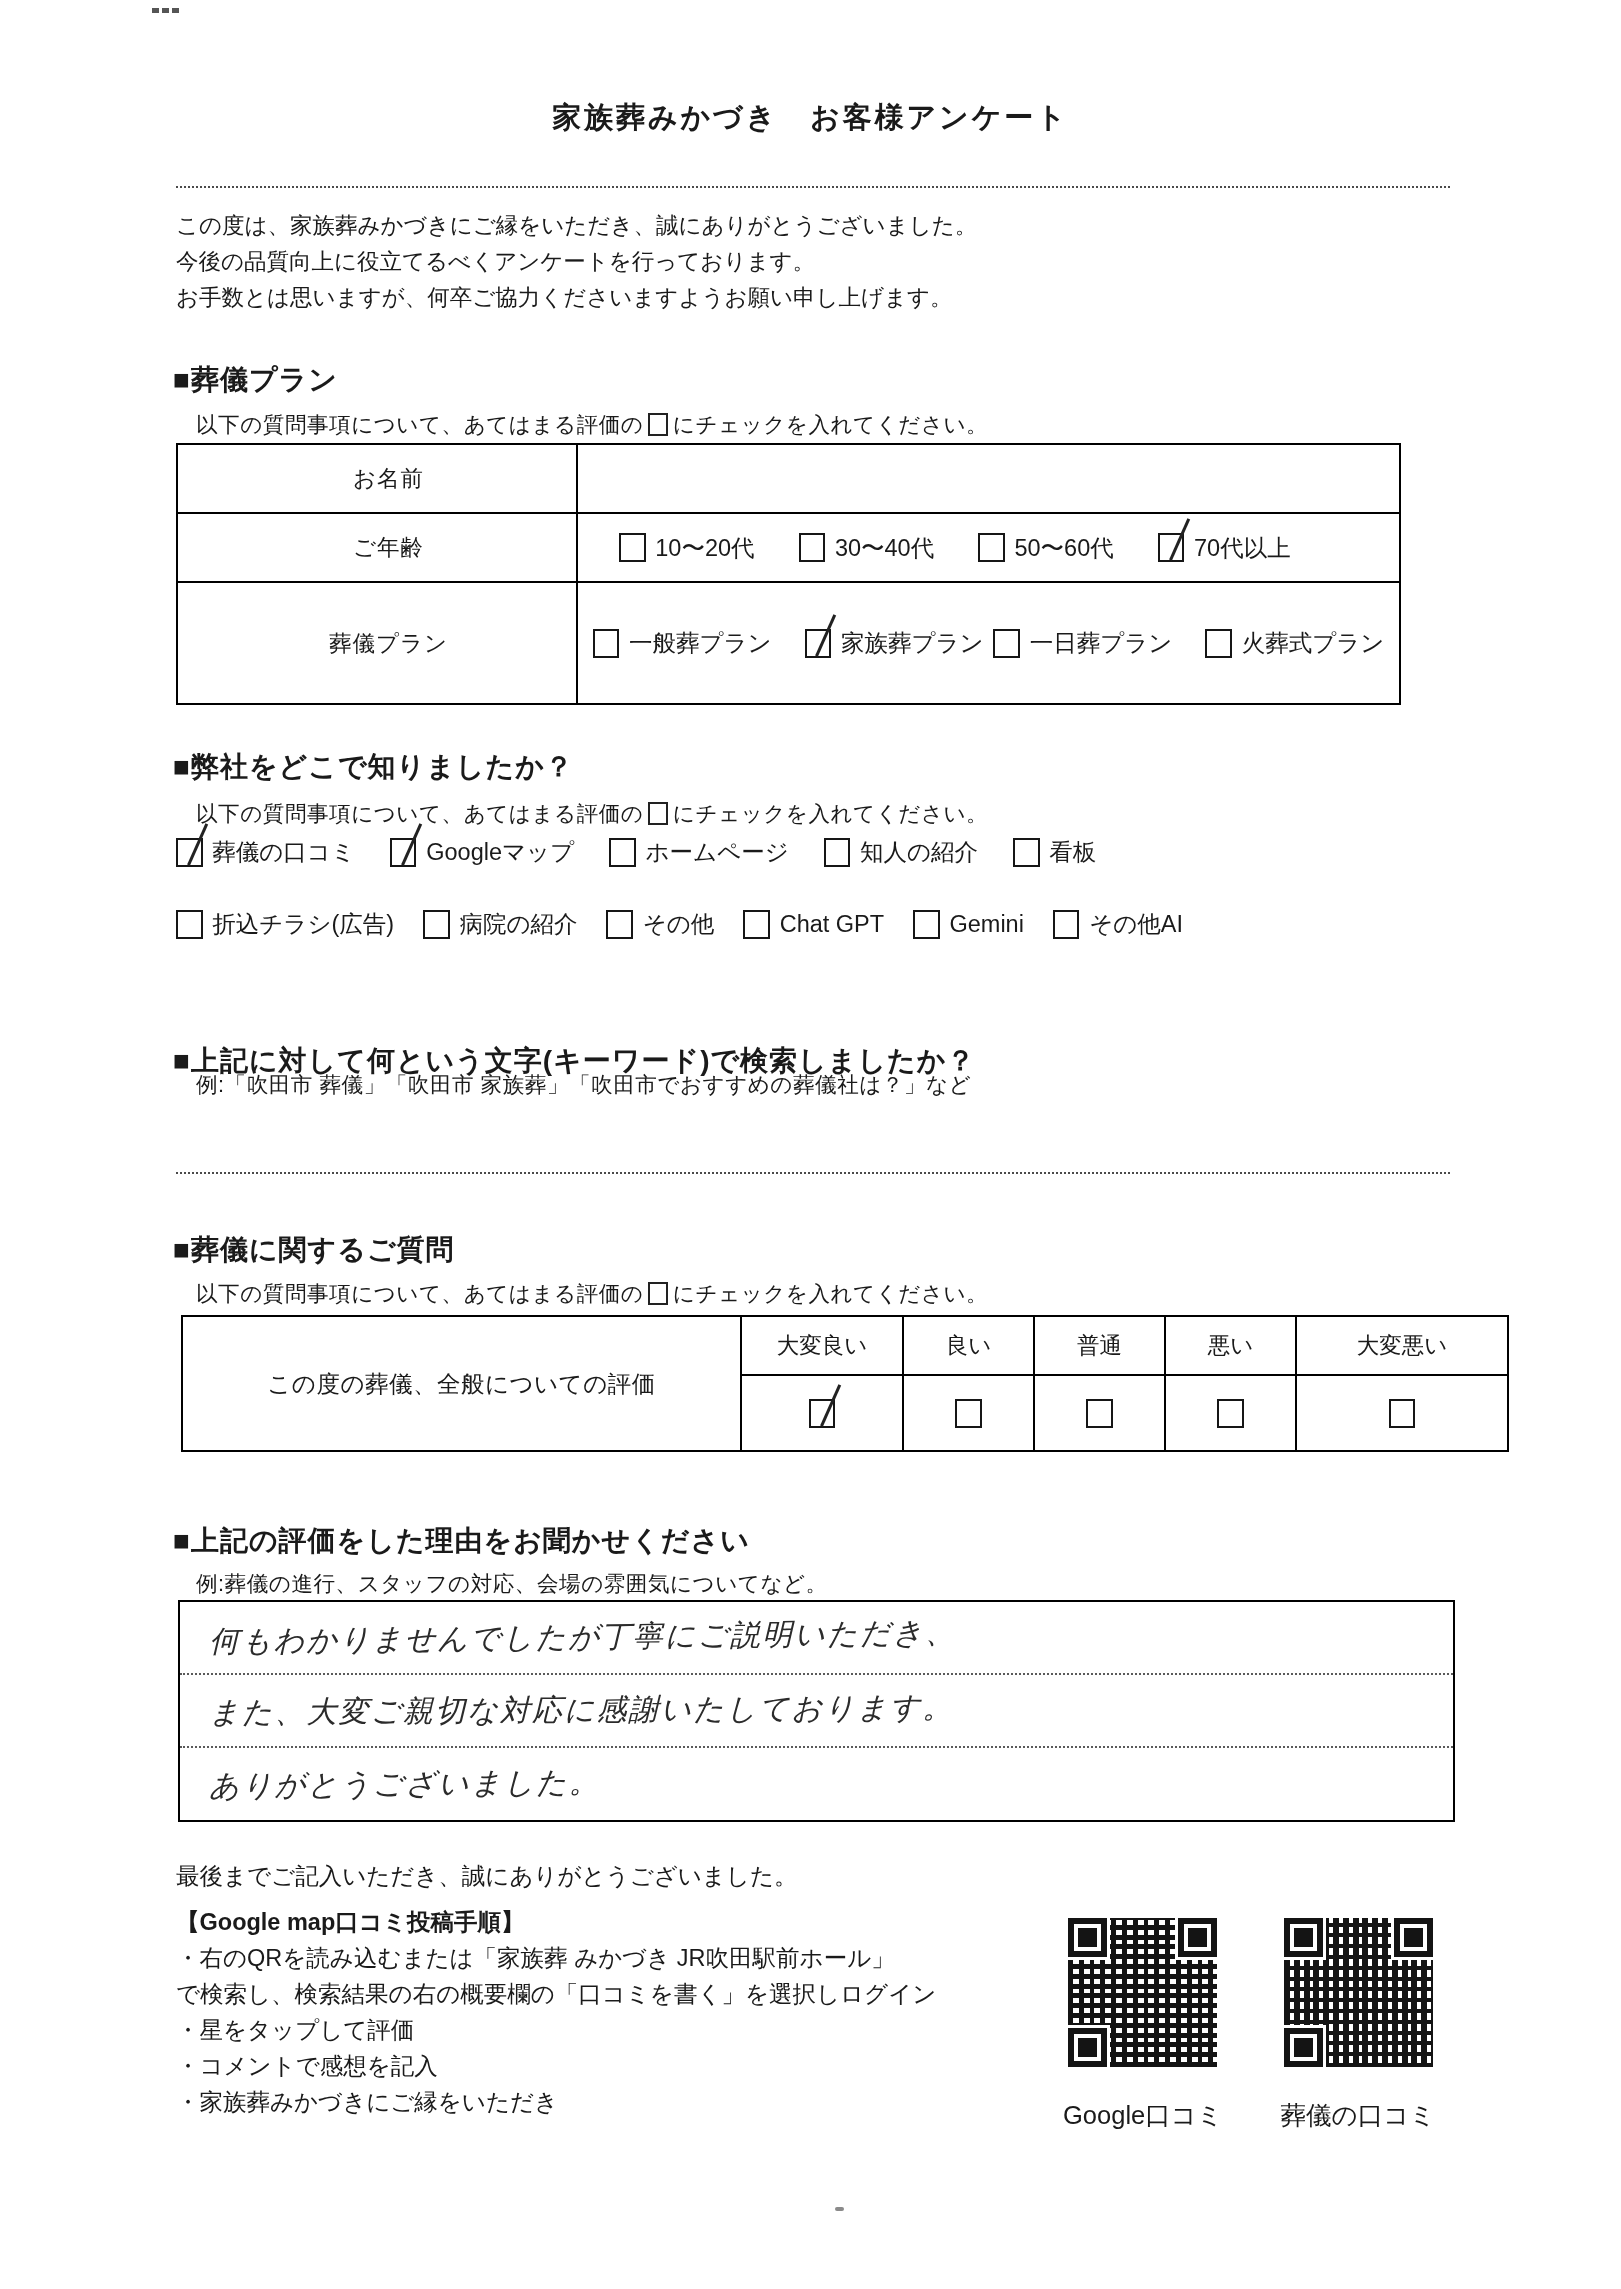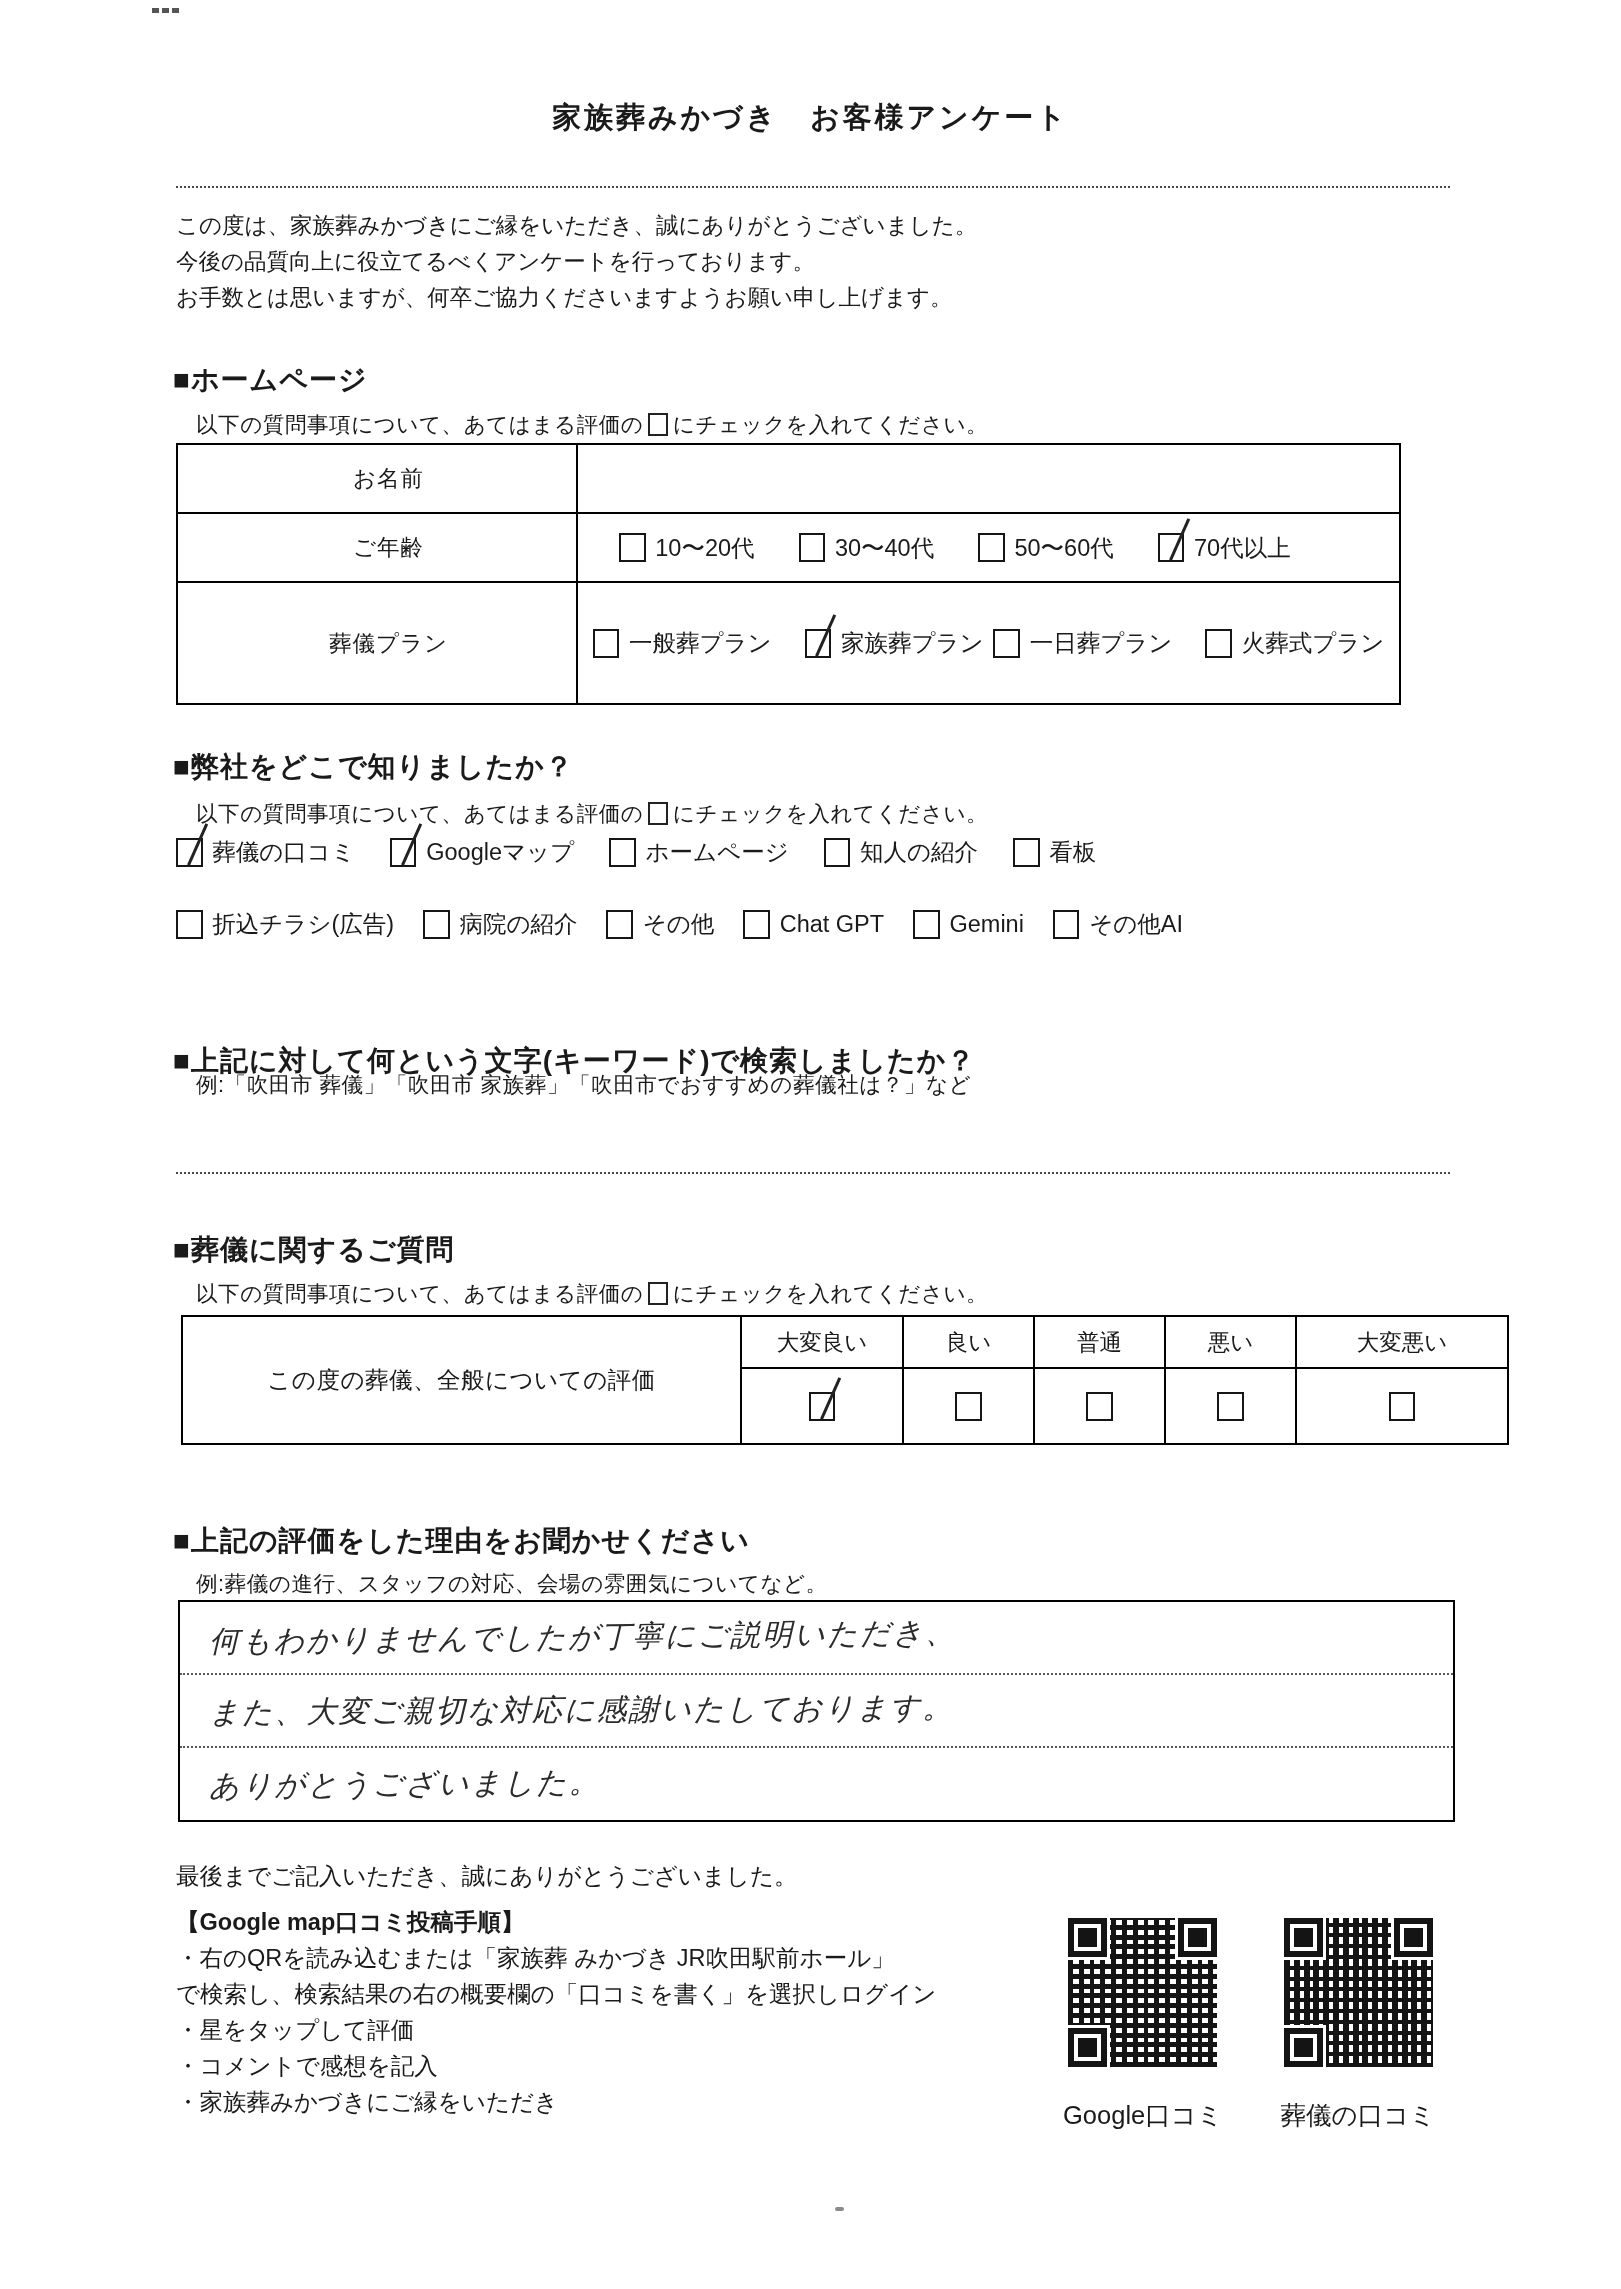--- a/index.html
+++ b/index.html
@@ -37,21 +37,21 @@
 
   
   .optrow { left:176px; display:flex; align-items:center; }
   .optrow1 { top:836px; gap:35px; }
   .optrow2 { top:908px; gap:29px; }
 
   
   .t2 { top:1315px; left:181px; width:1328px; border:2.9px solid #000; display:flex; }
   .t2-lab { width:559px; border-right:2.9px solid #000; display:flex; align-items:center; justify-content:center; font-size:23.5px; letter-spacing:0.5px; }
   .t2-right { flex:1; display:flex; flex-direction:column; }
-  .t2-hrow { display:flex; height:52px; border-bottom:2.9px solid #000; }
+  .t2-hrow { display:flex; height:59px; border-bottom:2.9px solid #000; }
   .t2-brow { display:flex; height:74px; }
   .t2-cell { display:flex; align-items:center; justify-content:center; border-right:2.5px solid #000; font-size:22.5px; }
   .t2-cell:last-child { border-right:none; }
   .c1{width:162px;} .c2{width:131px;} .c3{width:131px;} .c4{width:131px;} .c5{flex:1;}
 
   
   .comment-box { top:1600px; left:178px; width:1277px; height:222px; border:2.9px solid #000; }
   .comment-row { height:73px; border-bottom:2px dotted #5a5a5a; display:flex; align-items:center; padding-left:29px; }
   .comment-row:last-child { border-bottom:none; }
   .handwriting { font-size:30px; color:#2b2b2b; letter-spacing:2px; font-style:italic; white-space:nowrap; }
@@ -89,21 +89,21 @@
   <div class="abs title">家族葬みかづき　お客様アンケート</div>
 
   <div class="abs dotted-rule" style="top:186px;"></div>
 
   <div class="abs intro">
     <div>この度は、家族葬みかづきにご縁をいただき、誠にありがとうございました。</div>
     <div>今後の品質向上に役立てるべくアンケートを行っております。</div>
     <div>お手数とは思いますが、何卒ご協力くださいますようお願い申し上げます。</div>
   </div>
 
-  <div class="abs sec-heading" style="top:361px;left:173px;">■ホームページ</div>
+  <div class="abs sec-heading" style="top:361px;left:173px;">■葬儀プラン</div>
   <div class="abs instr" style="top:410px;left:196px;">
     <span>以下の質問事項について、あてはまる評価の</span><span class="inline-cb"></span><span>にチェックを入れてください。</span>
   </div>
 
   <div class="abs t1">
     <div class="row r1">
       <div class="lab">お名前</div>
       <div class="val"></div>
     </div>
     <div class="row r2">

